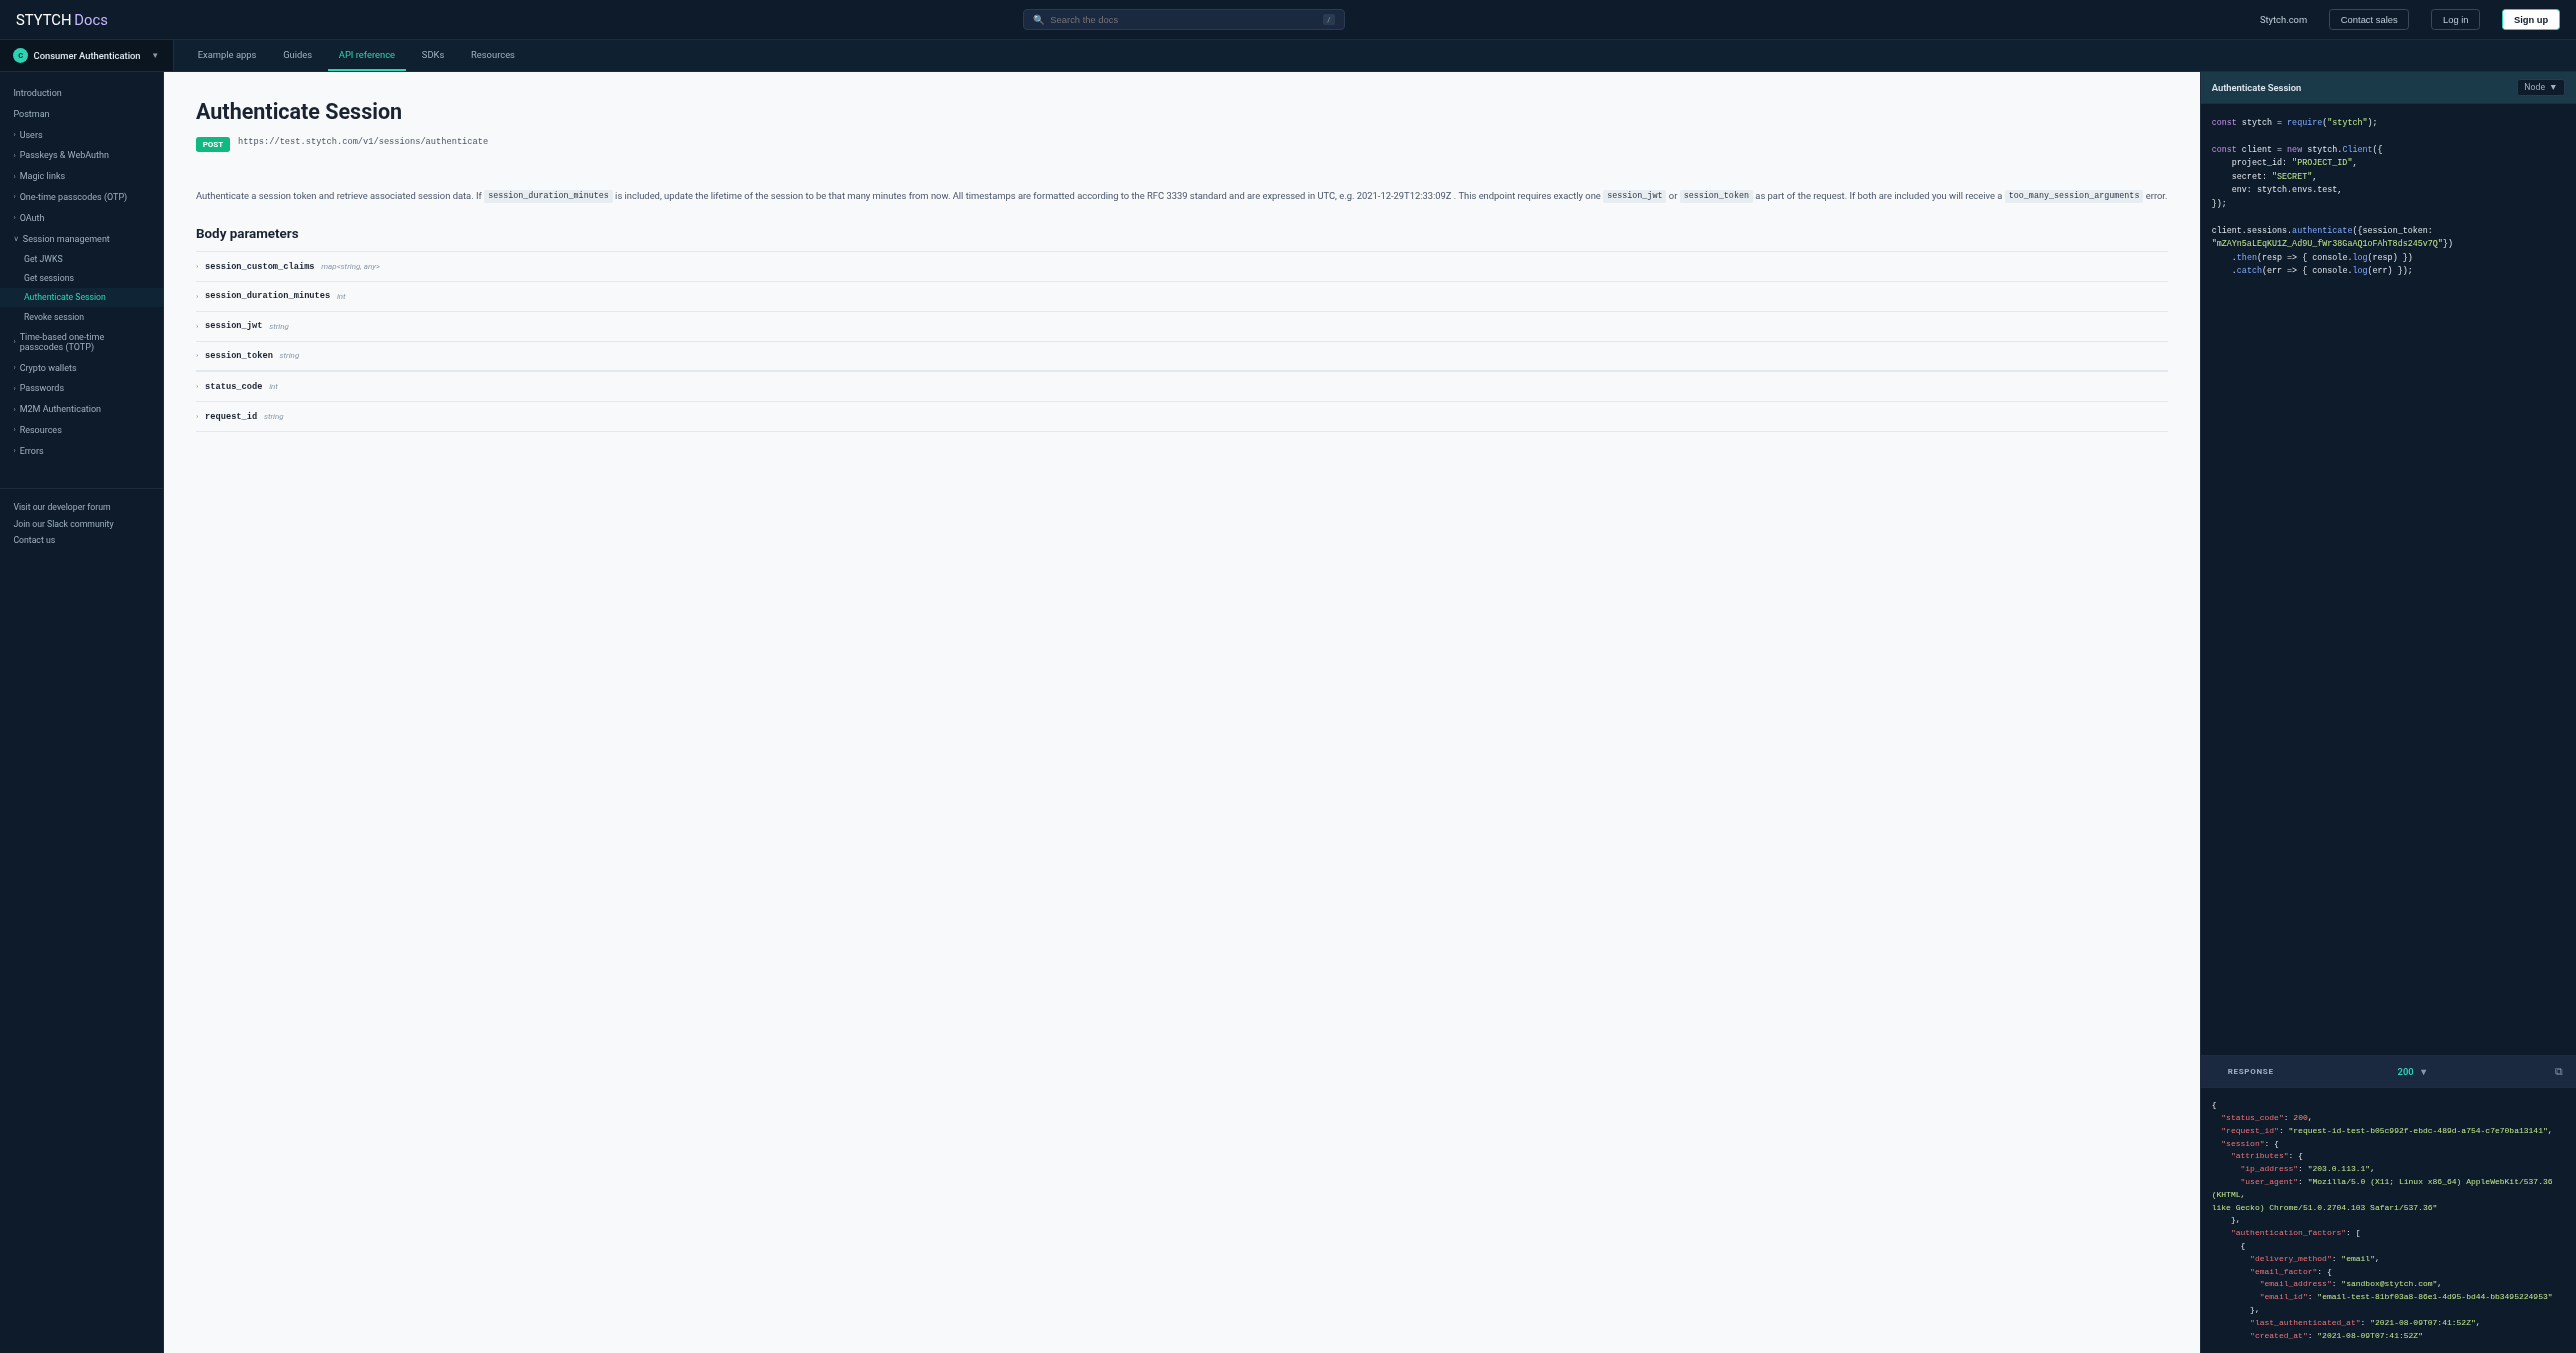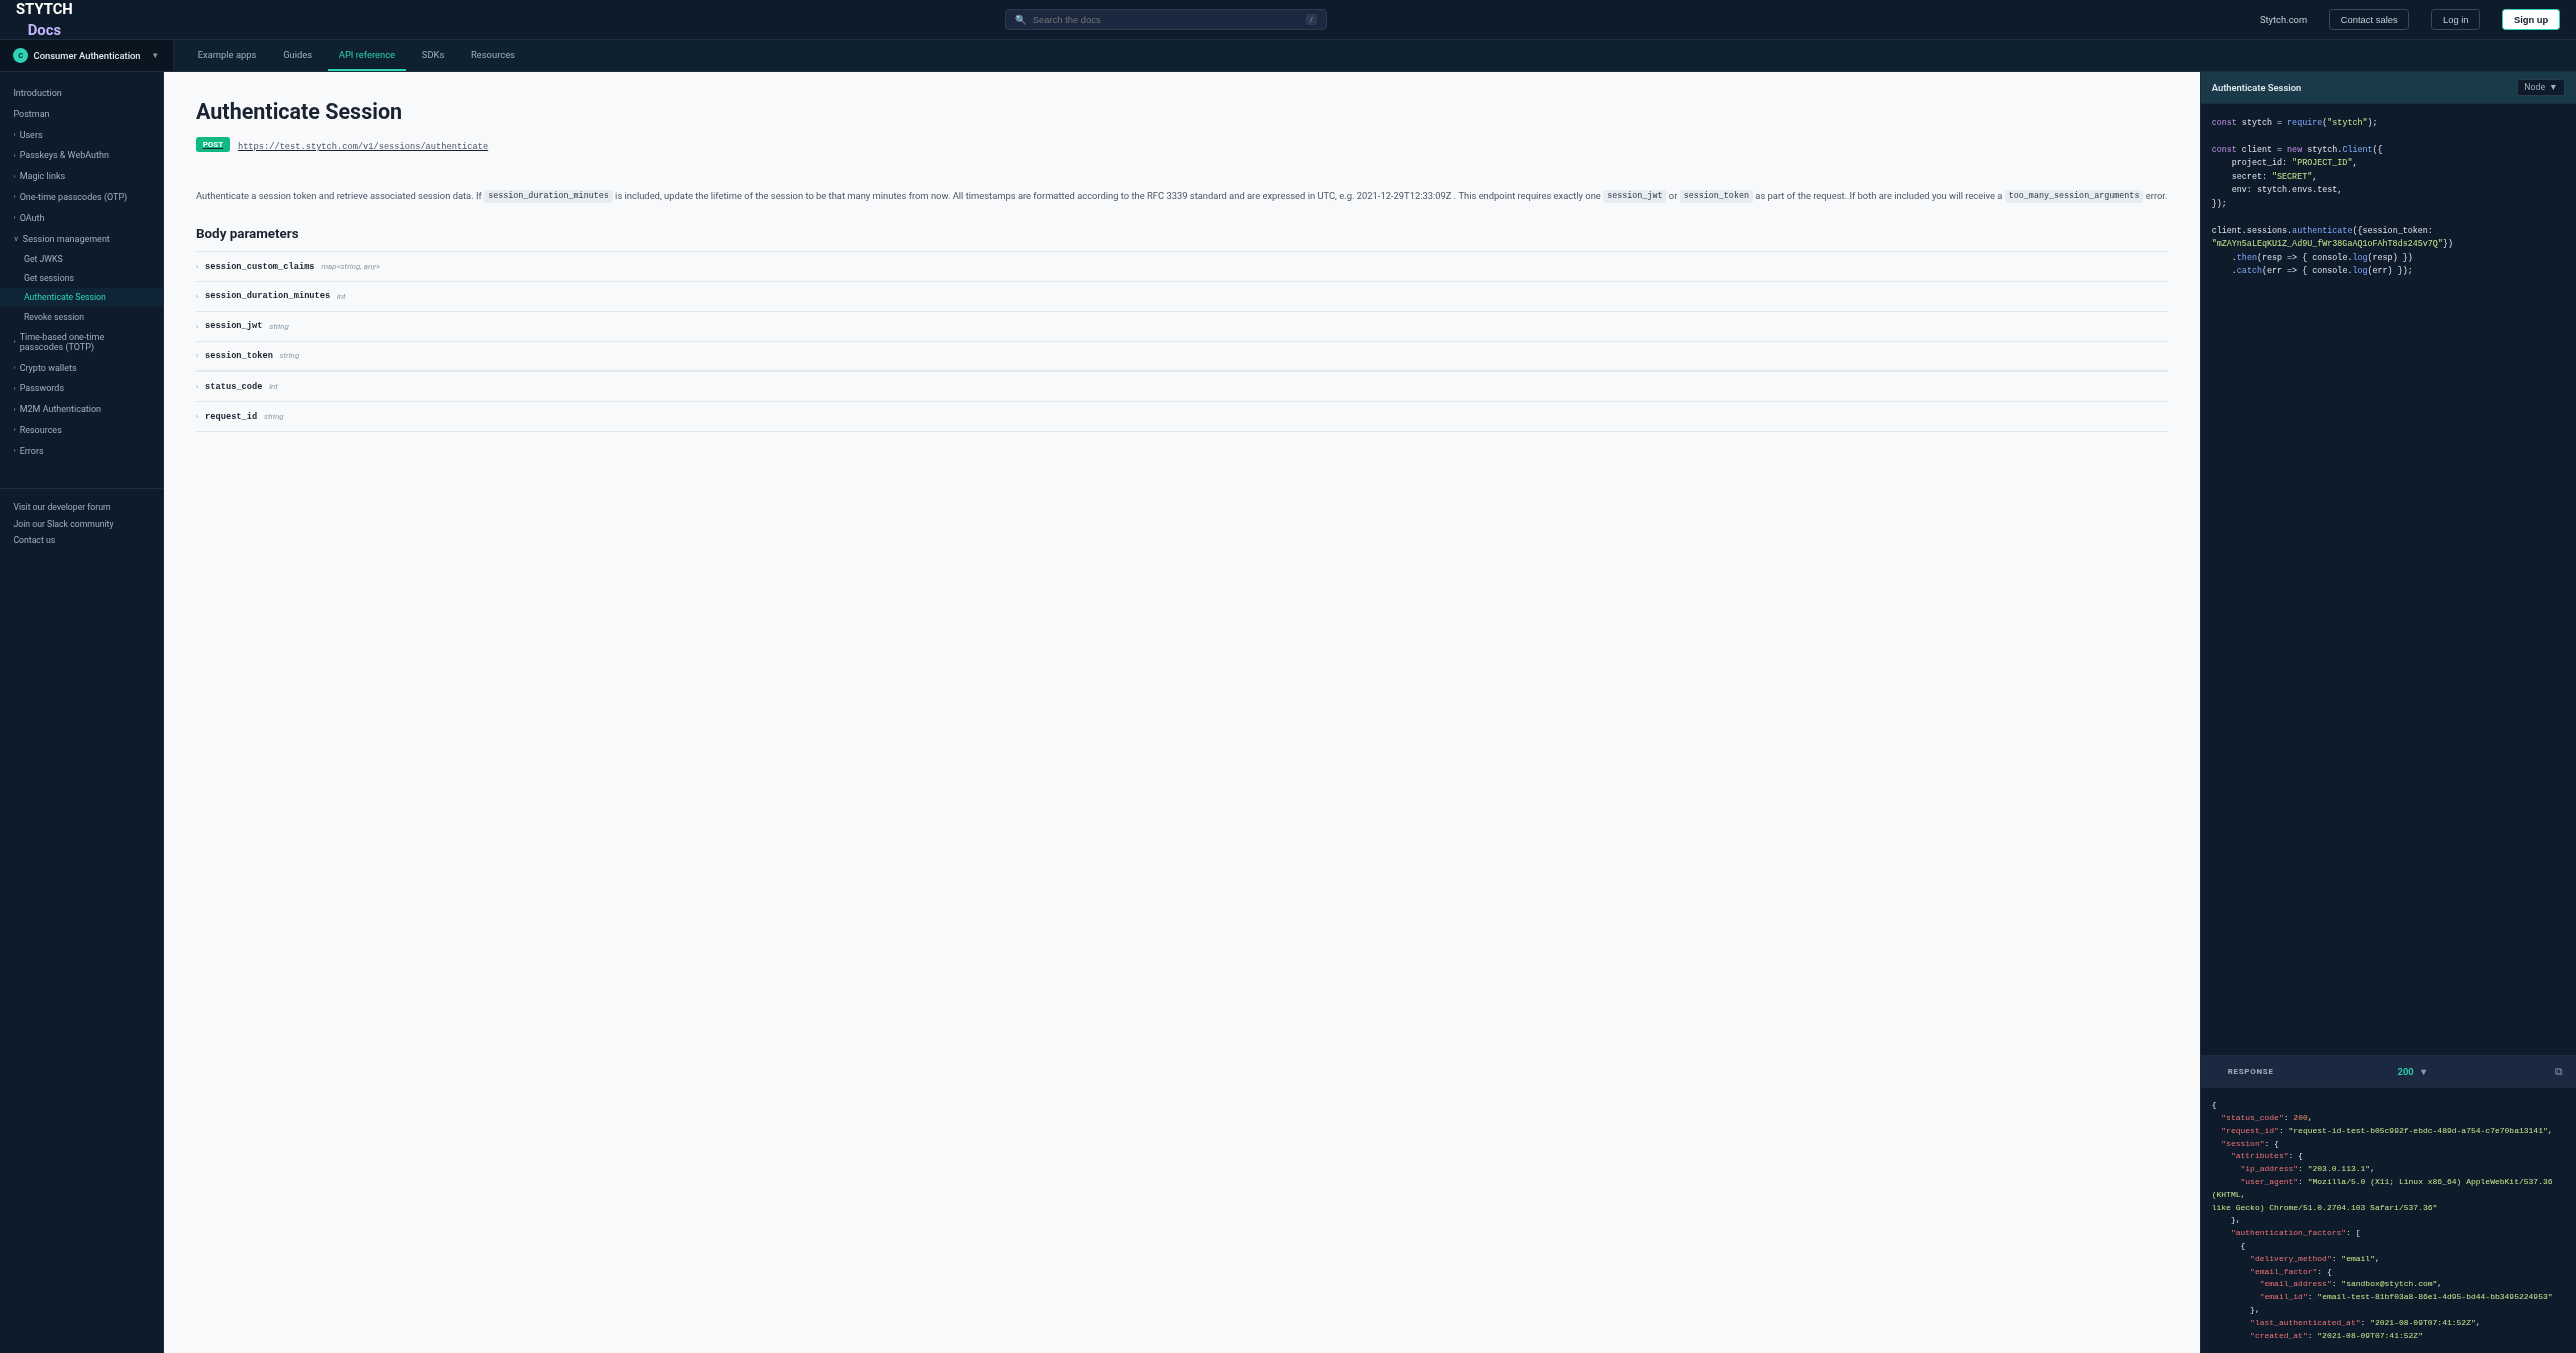--- a/index.html
+++ b/index.html
@@ -13,23 +13,22 @@
       padding: 0 16px;
       height: 40px;
       justify-content: space-between;
       border-bottom: 0.7px solid #1e2d3d;
     }
     .logo {
       display: flex;
       align-items: center;
       gap: 2.7px;
       font-size: 14.8px;
-      font-weight: 700;
+      font-weight: 400;
       color: #fff;
-      flex-direction: column;
     }
     .logo .docs { color: #c4b5fd; }
     .search-bar {
       display: flex;
       align-items: center;
       background: #1a2840;
       border: 0.7px solid #2a3a50;
       border-radius: 4px;
       padding: 4px 9.4px;
       width: 322px;
@@ -177,24 +176,23 @@
 
     .page-title {
       font-size: 21.5px;
       font-weight: 700;
       color: #1a2332;
       margin-bottom: 13.4px;
     }
 
     .endpoint-badge {
       display: flex;
-      align-items: flex-end;
+      align-items: flex-start;
       gap: 8px;
       margin-bottom: 25px;
-      text-decoration: underline;
     }
     .method-badge {
       background: #2dd4b4;
       color: #fff;
       font-size: 8px;
       font-weight: 700;
       padding: 2.7px 6.7px;
       border-radius: 2.7px;
       background: #10b981;
     }

